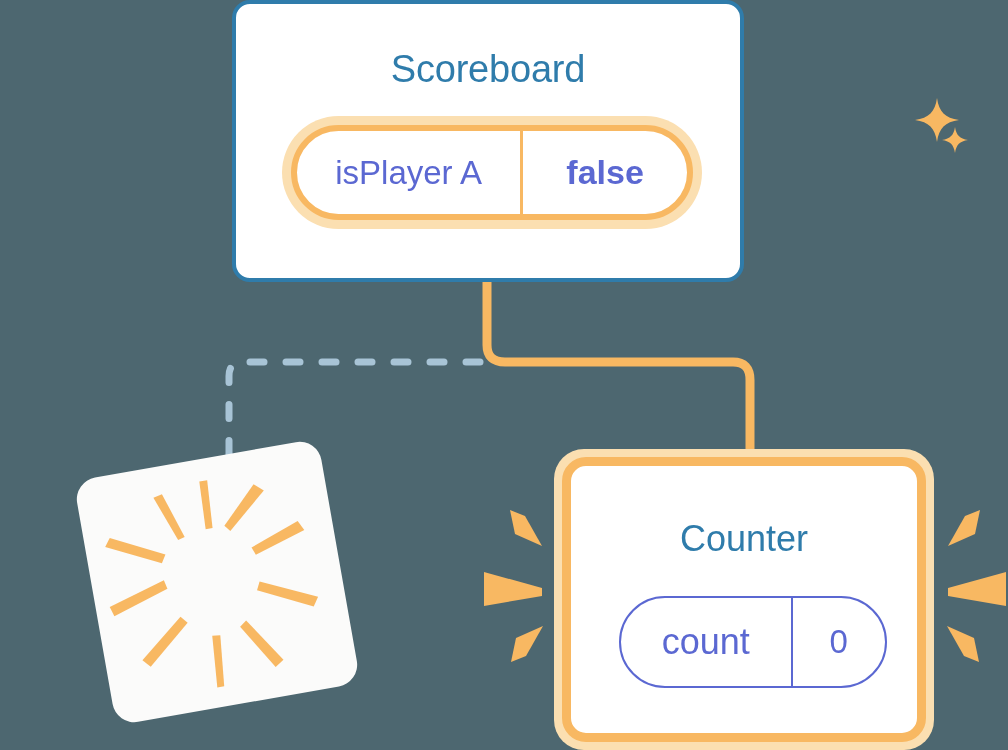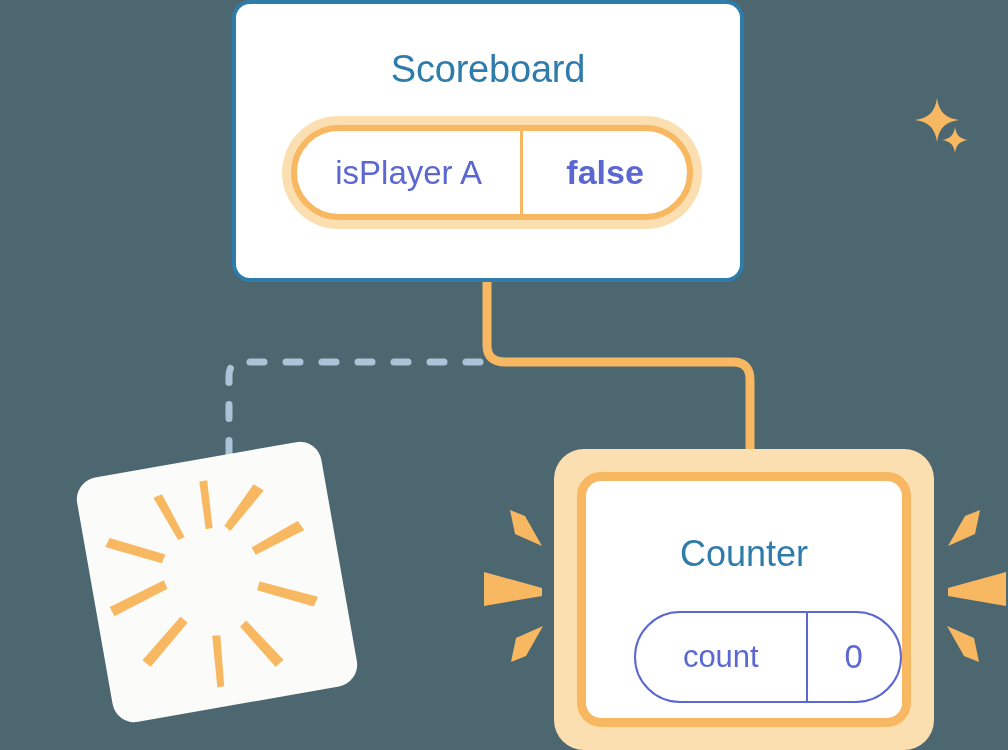--- a/index.html
+++ b/index.html
@@ -127,21 +127,21 @@
 
   
   #counter-card {
     position: absolute;
     left: 554px;
     top: 449px;
     width: 380px;
     height: 301px;
     background: #fbdfb1;
     border-radius: 30px;
-    padding: 23px;
+    padding: 8px;
     box-sizing: border-box;
     z-index: 5;
   }
   #counter-card-inner {
     width: 100%;
     height: 100%;
     box-sizing: border-box;
     background: #ffffff;
     border: 9px solid #f8b862;
     border-radius: 24px;
@@ -165,21 +165,21 @@
     box-sizing: border-box;
     background: #ffffff;
     border: 2px solid #5b68d2;
     border-radius: 999px;
     display: flex;
     align-items: stretch;
     overflow: hidden;
   }
   #counter-pill .pill-key {
     flex: 0 0 65%;
-    font-size: 31px;
+    font-size: 36px;
     color: #5b68d2;
     border-right: 2px solid #5b68d2;
   }
   #counter-pill .pill-val {
     flex: 1 1 auto;
     font-size: 33px;
     color: #5b68d2;
   }
 
   

